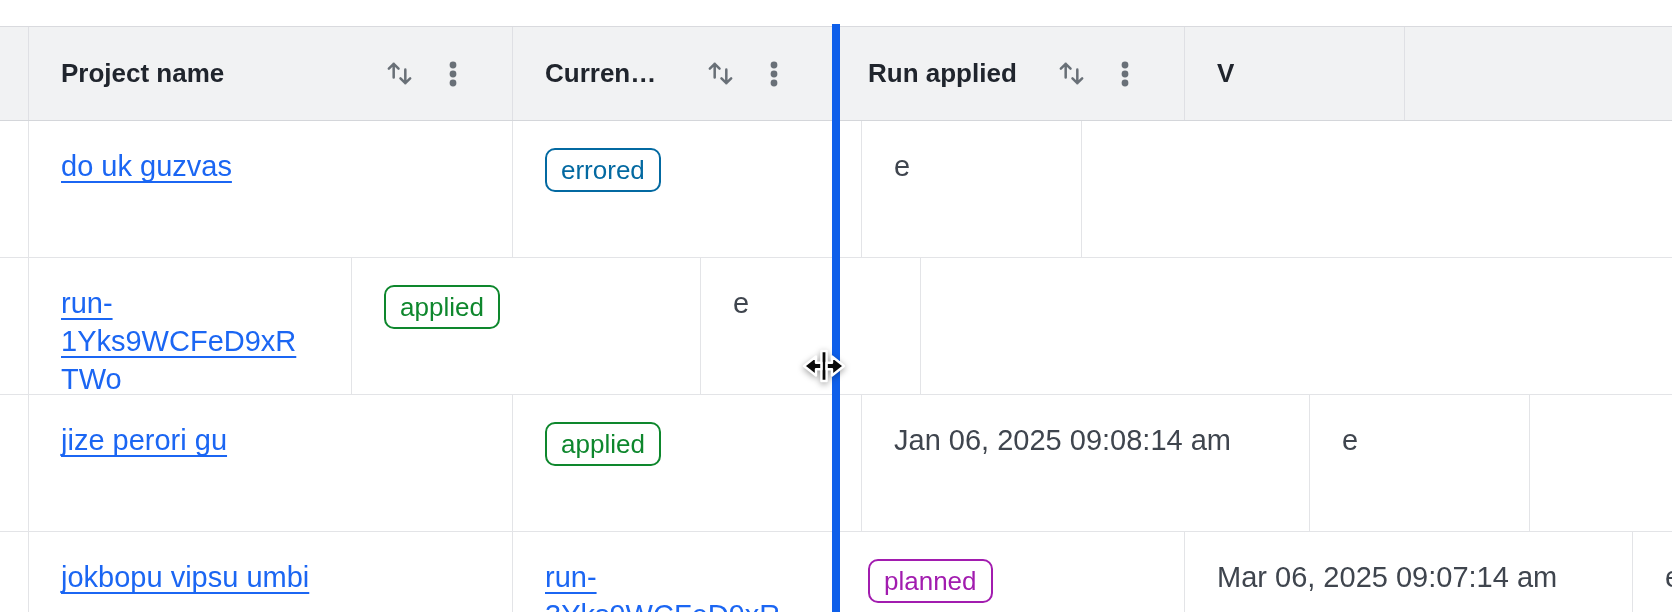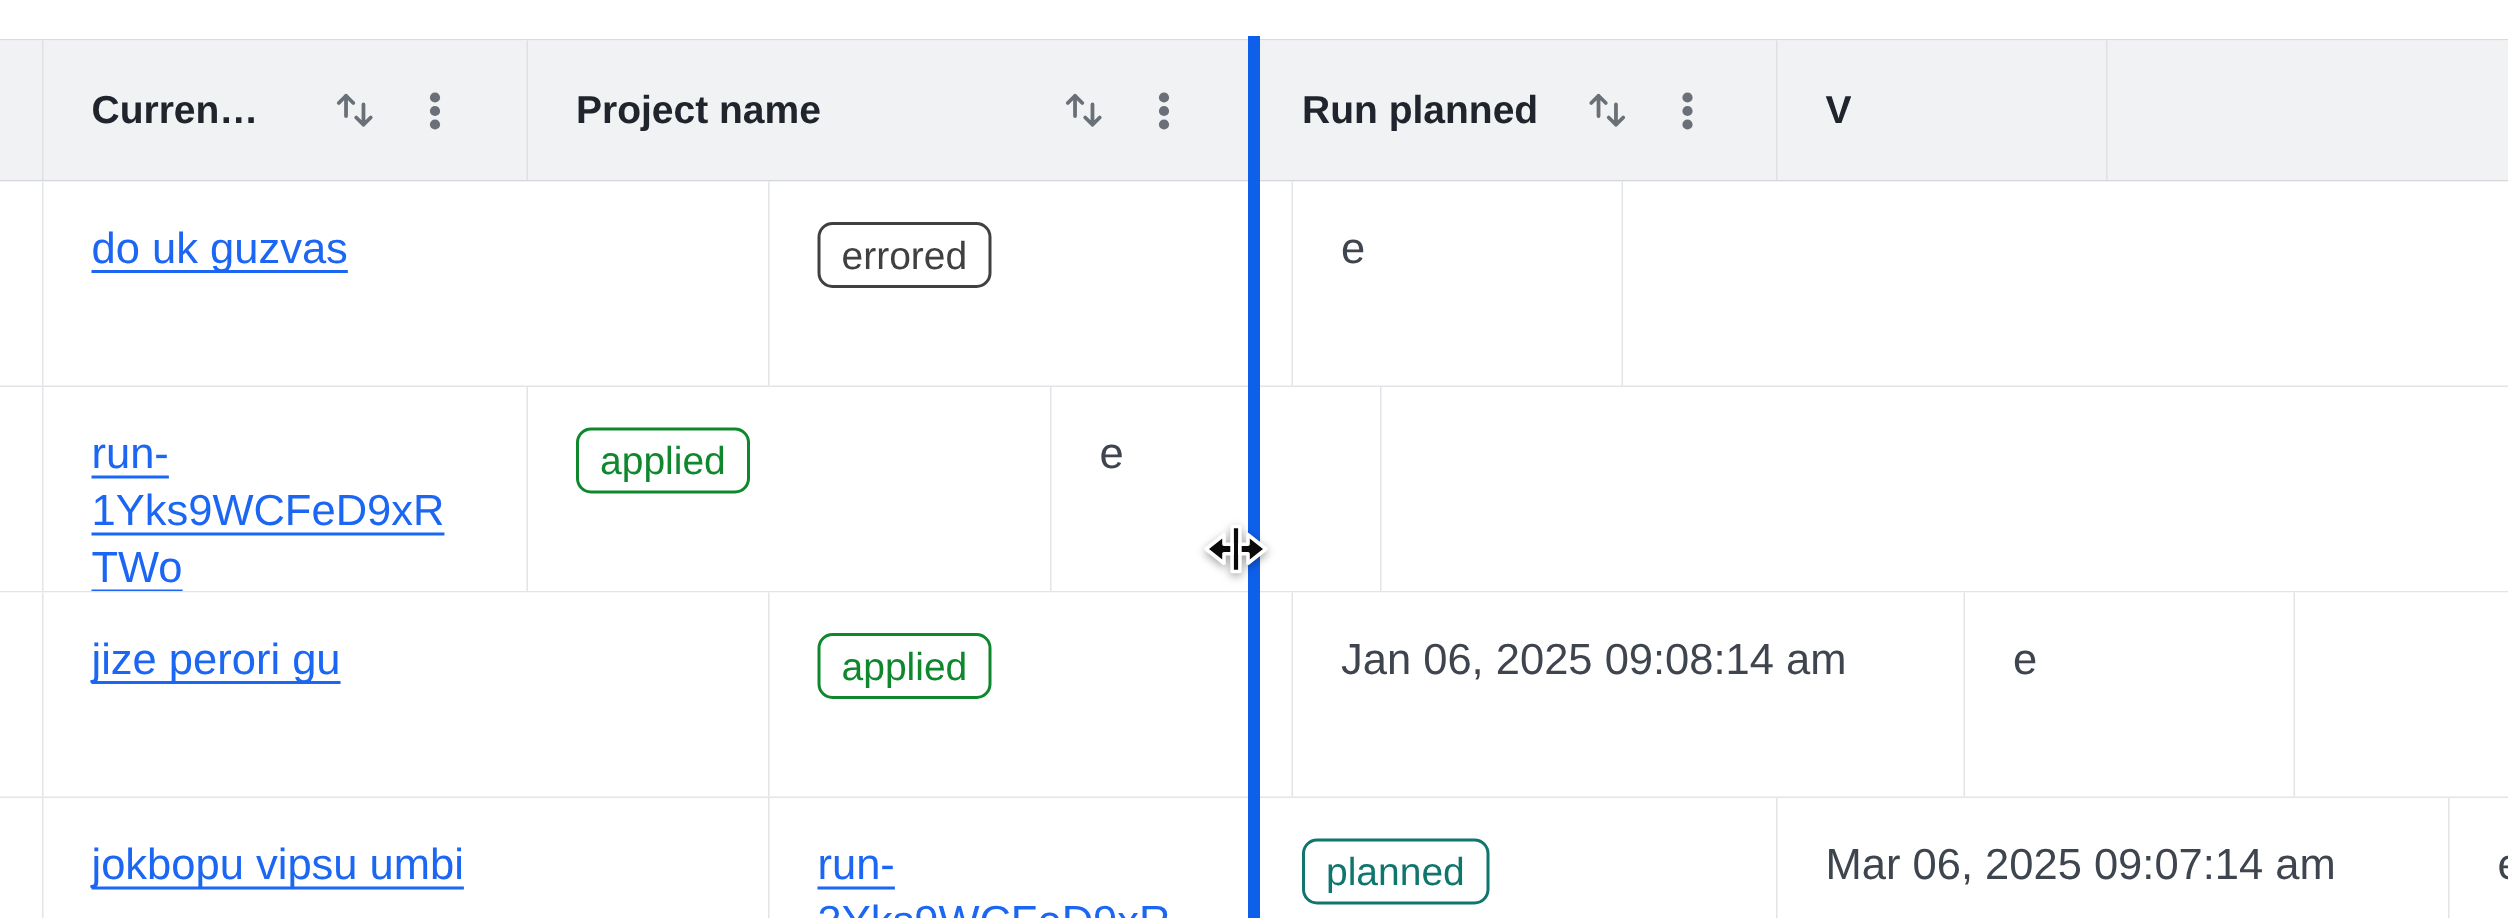--- a/index.html
+++ b/index.html
@@ -48,58 +48,58 @@
 </style>
 </head>
 <body>
 
 <div class="table">
   <div class="hrow" id="hrow">
       <div class="th c0">
     <span class="th-label"></span>
 
   </div>
+      <div class="th c1">
+    <span class="th-label">Project name</span>
+    <span class="icons">
+      <span class="icon sort-ic">
+        <svg width="33" height="31" viewBox="0 0 34 32" fill="none" stroke="#697077" stroke-width="2.6" stroke-linecap="round" stroke-linejoin="round">
+          <path d="M11 20 V6 M6 11 L11 6 L16 11"></path>
+          <path d="M23 12 V26 M18 21 L23 26 L28 21"></path>
+        </svg>
+      </span>
+      <span class="icon kebab-ic">
+        <svg width="30" height="32" viewBox="0 0 30 32">
+          <circle cx="15" cy="7" r="3.4" fill="#697077"></circle>
+          <circle cx="15" cy="16" r="3.4" fill="#697077"></circle>
+          <circle cx="15" cy="25" r="3.4" fill="#697077"></circle>
+        </svg>
+      </span>
+    </span>
+  </div>
       <div class="th c2">
     <span class="th-label">Curren…</span>
     <span class="icons">
       <span class="icon sort-ic">
         <svg width="33" height="31" viewBox="0 0 34 32" fill="none" stroke="#697077" stroke-width="2.6" stroke-linecap="round" stroke-linejoin="round">
           <path d="M11 20 V6 M6 11 L11 6 L16 11"></path>
           <path d="M23 12 V26 M18 21 L23 26 L28 21"></path>
         </svg>
       </span>
       <span class="icon kebab-ic">
         <svg width="30" height="32" viewBox="0 0 30 32">
           <circle cx="15" cy="7" r="3.4" fill="#697077"></circle>
           <circle cx="15" cy="16" r="3.4" fill="#697077"></circle>
           <circle cx="15" cy="25" r="3.4" fill="#697077"></circle>
         </svg>
       </span>
     </span>
   </div>
-      <div class="th c1">
-    <span class="th-label">Project name</span>
-    <span class="icons">
-      <span class="icon sort-ic">
-        <svg width="33" height="31" viewBox="0 0 34 32" fill="none" stroke="#697077" stroke-width="2.6" stroke-linecap="round" stroke-linejoin="round">
-          <path d="M11 20 V6 M6 11 L11 6 L16 11"></path>
-          <path d="M23 12 V26 M18 21 L23 26 L28 21"></path>
-        </svg>
-      </span>
-      <span class="icon kebab-ic">
-        <svg width="30" height="32" viewBox="0 0 30 32">
-          <circle cx="15" cy="7" r="3.4" fill="#697077"></circle>
-          <circle cx="15" cy="16" r="3.4" fill="#697077"></circle>
-          <circle cx="15" cy="25" r="3.4" fill="#697077"></circle>
-        </svg>
-      </span>
-    </span>
-  </div>
       <div class="th c3">
-    <span class="th-label">Run planned</span>
+    <span class="th-label">Run applied</span>
     <span class="icons">
       <span class="icon sort-ic">
         <svg width="33" height="31" viewBox="0 0 34 32" fill="none" stroke="#697077" stroke-width="2.6" stroke-linecap="round" stroke-linejoin="round">
           <path d="M11 20 V6 M6 11 L11 6 L16 11"></path>
           <path d="M23 12 V26 M18 21 L23 26 L28 21"></path>
         </svg>
       </span>
       <span class="icon kebab-ic">
         <svg width="30" height="32" viewBox="0 0 30 32">
           <circle cx="15" cy="7" r="3.4" fill="#697077"></circle>
@@ -111,41 +111,41 @@
   </div>
       <div class="th c5">
     <span class="th-label">V</span>
 
   </div>
     </div>
   <div id="tbody">
       <div class="row">
         <div class="td c0"></div>
         <div class="td c1"><a class="link" href="#">do uk guzvas</a></div>
-        <div class="td c3"><span class="badge" style="color: #404040;">errored</span></div>
+        <div class="td c3"><span class="badge" style="color: #0369a1;">errored</span></div>
         <div class="td c5"><span class="date">e</span></div>
       </div>
       <div class="row">
         <div class="td c0"></div>
         <div class="td c2"><a class="link wrap" href="#">run-1Yks9WCFeD9xRTWo</a></div>
         <div class="td c3"><span class="badge" style="color: rgb(14, 135, 45);">applied</span></div>
         <div class="td c5"><span class="date">e</span></div>
       </div>
       <div class="row">
         <div class="td c0"></div>
         <div class="td c1"><a class="link" href="#">jize perori gu</a></div>
         <div class="td c3"><span class="badge" style="color: rgb(14, 135, 45);">applied</span></div>
         <div class="td c4"><span class="date">Jan 06, 2025 09:08:14 am</span></div>
         <div class="td c5"><span class="date">e</span></div>
       </div>
       <div class="row">
         <div class="td c0"></div>
         <div class="td c1"><a class="link" href="#">jokbopu vipsu umbi</a></div>
         <div class="td c2"><a class="link wrap" href="#">run-3Yks9WCFeD9xRTWo</a></div>
-        <div class="td c3"><span class="badge" style="color: #0f766e;">planned</span></div>
+        <div class="td c3"><span class="badge" style="color: #a21caf;">planned</span></div>
         <div class="td c4"><span class="date">Mar 06, 2025 09:07:14 am</span></div>
         <div class="td c5"><span class="date">e</span></div>
       </div>
     </div>
 </div>
 
 <div class="vline" style="background: rgb(14, 95, 234);"></div>
 
 <div class="cursor-wrap">
   <svg width="48" height="48" viewBox="0 0 48 48">

